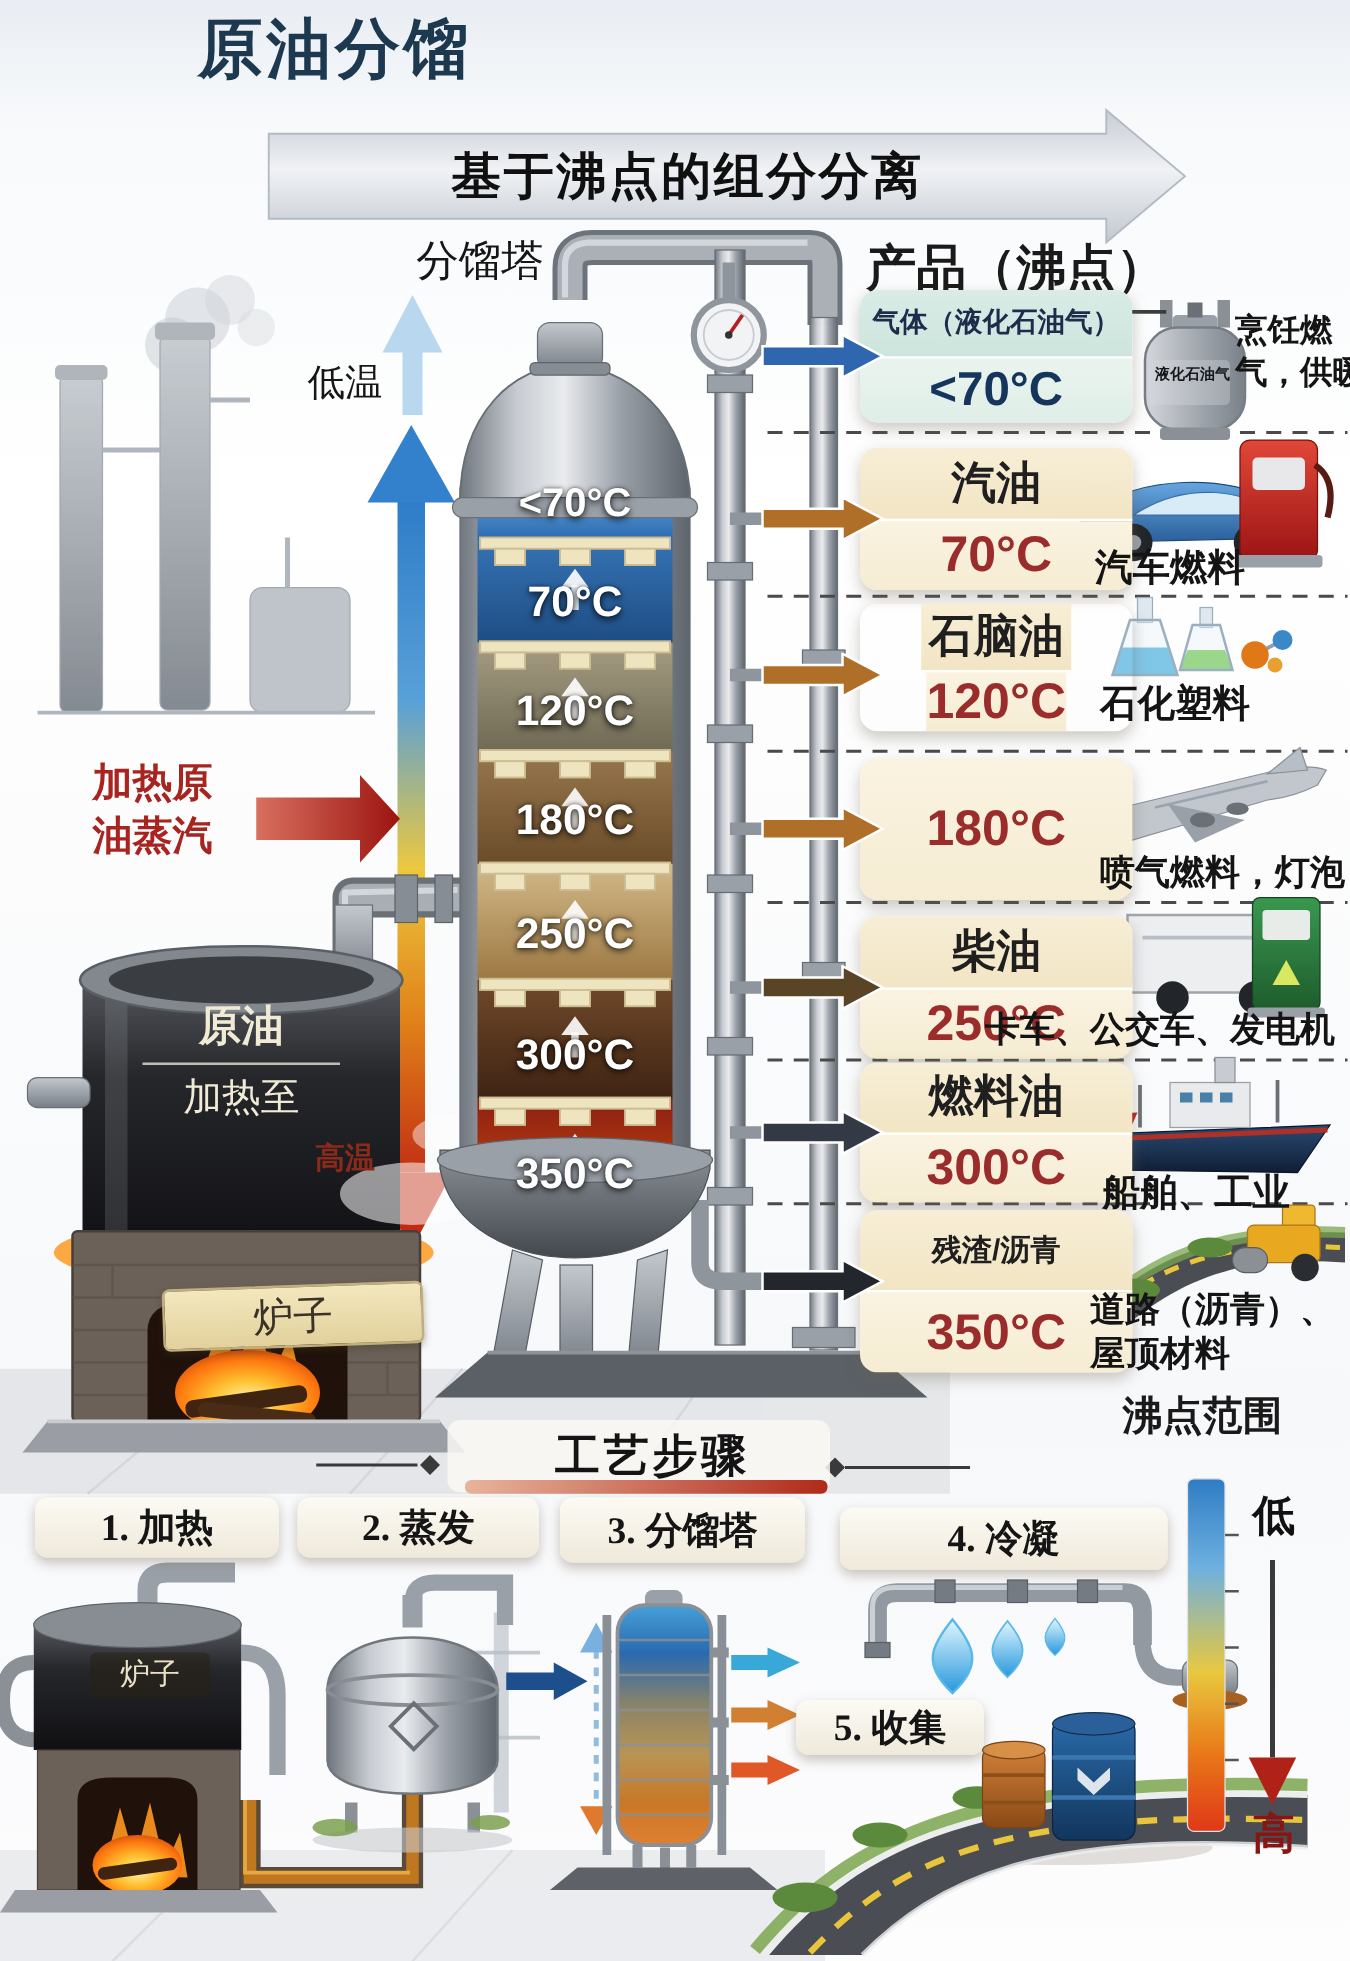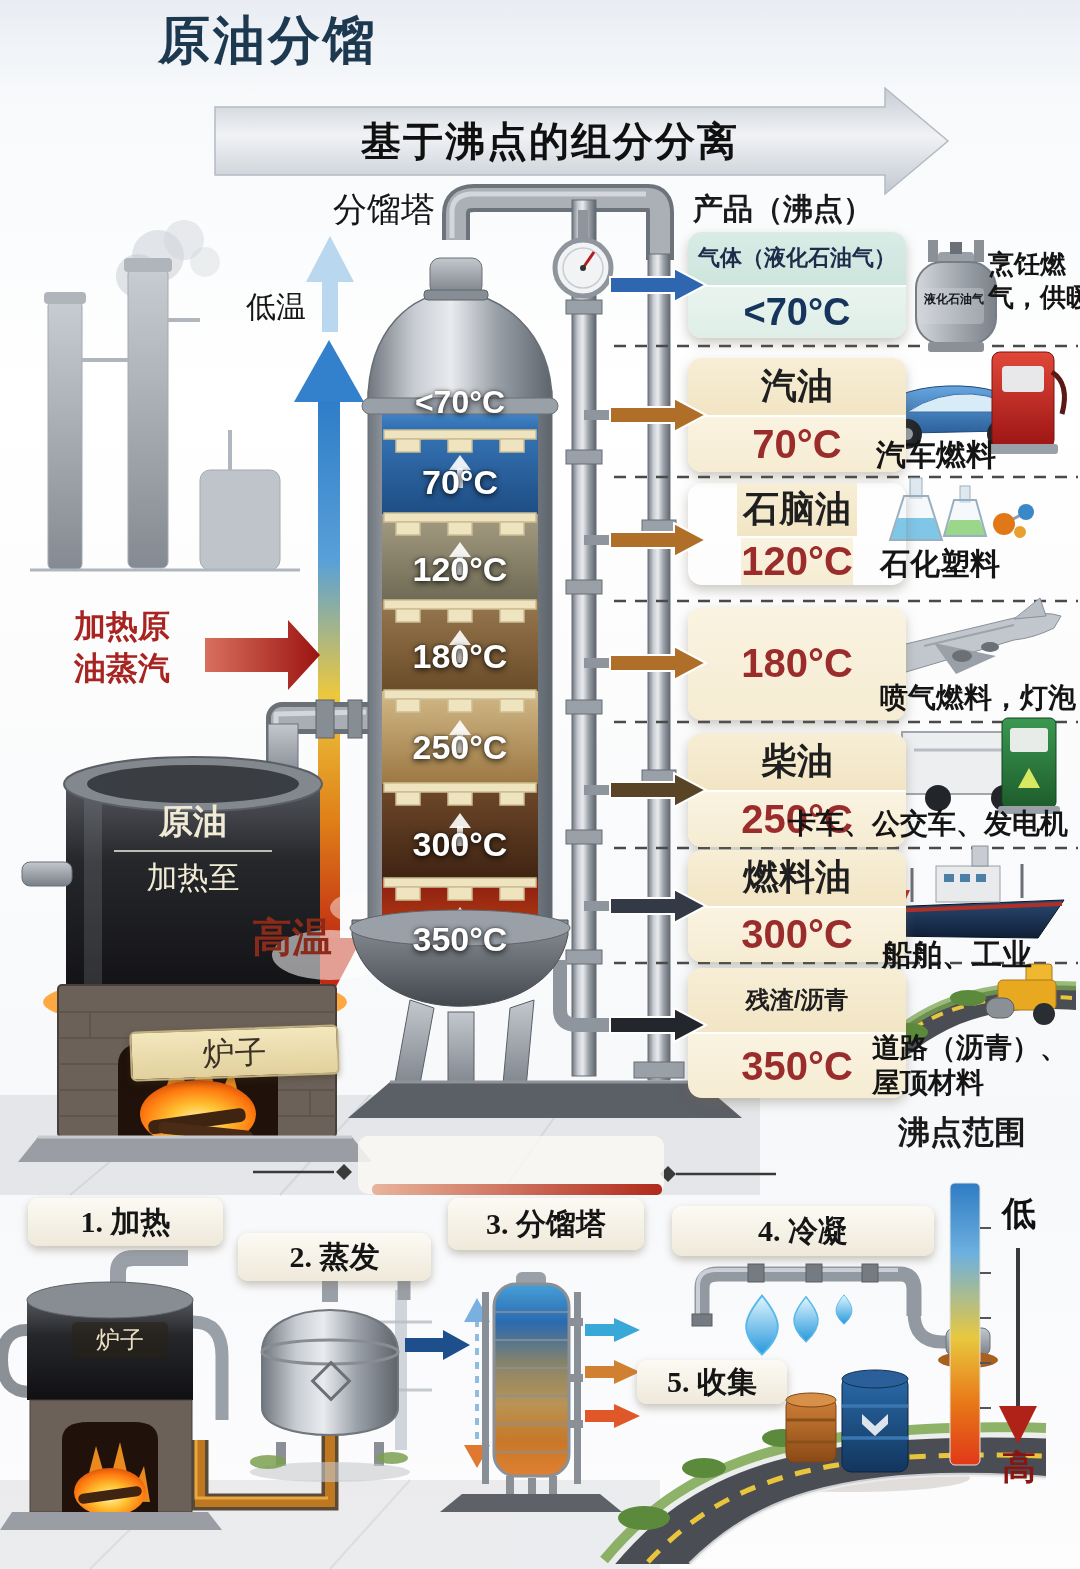--- a/index.html
+++ b/index.html
@@ -8,23 +8,23 @@
     font-family:"Liberation Sans",sans-serif;
     background:linear-gradient(180deg,#e9edf3 0%,#f7f9fb 6%,#ffffff 25%,#f7f8fa 72%,#fdfdfe 100%);
   }
   .art{position:absolute;left:0;top:0;z-index:1;}
   .ov{position:absolute;z-index:5;}
   .t{position:absolute;z-index:4;font-family:"Liberation Sans",sans-serif;color:#1a1a1a;line-height:1.25;}
   .b{font-weight:700;}
   .title{font-size:52px;font-weight:700;color:#1d3950;letter-spacing:3px;}
   .banner-text{font-size:40px;font-weight:700;color:#101010;text-align:center;letter-spacing:2px;}
   .lbl{font-size:32px;color:#161616;}
-  .prod-hdr{font-size:30px;font-weight:700;border-bottom:3px solid #3c3c3c;padding-bottom:8px;}
+  .prod-hdr{font-size:40px;font-weight:700;border-bottom:3px solid #3c3c3c;padding-bottom:8px;}
   .red-lbl{color:#a82420;font-weight:700;font-size:32px;text-align:center;word-break:break-all;line-height:1.3;}
-  .hot-lbl{color:#8a2a1a;font-weight:700;font-size:40px;}
+  .hot-lbl{color:#8a2a1a;font-weight:700;font-size:24px;}
   .boiler-txt{width:210px;text-align:center;color:#f1ebd6;}
   .boiler-txt .l1{font-size:34px;font-weight:700;}
   .boiler-txt .dv{border-top:2px solid rgba(240,238,226,.75);margin:7px 26px;}
   .boiler-txt .l2{font-size:31px;}
   .boiler-txt .l3{font-size:38px;font-weight:700;}
   .plaque{background:linear-gradient(180deg,#f3e7bd,#e2d19d);border:2px solid #bfae7e;border-radius:6px;
     display:flex;align-items:center;justify-content:center;font-size:32px;color:#3a3226;transform:rotate(-2deg);
     box-shadow:0 3px 6px rgba(60,50,30,.35);}
   .seg-temp{width:176px;text-align:center;font-size:34px;font-weight:700;color:#ffffff;
     text-shadow:0 2px 6px rgba(0,0,0,.75),0 0 3px rgba(0,0,0,.5);}
@@ -644,22 +644,23 @@
 
 <div class="t use-txt" style="left:988px;top:248px;width:112px;font-size:26px;word-break:break-all;">烹饪燃气，供暖</div>
 <div class="t use-txt" style="left:876px;top:436px;font-size:30px;">汽车燃料</div>
 <div class="t use-txt" style="left:880px;top:545px;font-size:30px;">石化塑料</div>
 <div class="t use-txt" style="left:880px;top:680px;">喷气燃料，灯泡</div>
 <div class="t use-txt" style="left:788px;top:806px;white-space:nowrap;">卡车、公交车、发电机</div>
 <div class="t use-txt" style="left:882px;top:936px;font-size:30px;">船舶、工业</div>
 <div class="t use-txt" style="left:872px;top:1030px;width:200px;word-break:break-all;">道路（沥青）、屋顶材料</div>
 <div class="t b" style="left:898px;top:1112px;font-size:32px;">沸点范围</div>
 
+<div class="t proc-title" style="left:444px;top:1142px;">工艺步骤</div>
 <div class="step-card" style="left:28px;top:1198px;width:195px;height:48px;">1. 加热</div>
-<div class="step-card" style="left:238px;top:1198px;width:193px;height:48px;margin-top:35px;">2. 蒸发</div>
+<div class="step-card" style="left:238px;top:1198px;width:193px;height:48px;">2. 蒸发</div>
 <div class="step-card" style="left:448px;top:1198px;width:196px;height:52px;">3. 分馏塔</div>
 <div class="step-card" style="left:672px;top:1206px;width:262px;height:50px;">4. 冷凝</div>
 <div class="step-card" style="left:637px;top:1360px;width:150px;height:44px;">5. 收集</div>
 <div class="t mini-label" style="left:72px;top:1322px;width:96px;height:36px;">炉子</div>
 
 <div class="t scale-low" style="left:1002px;top:1192px;">低</div>
 <div class="t scale-high" style="left:1002px;top:1446px;">高</div>
 
 </div>
 

